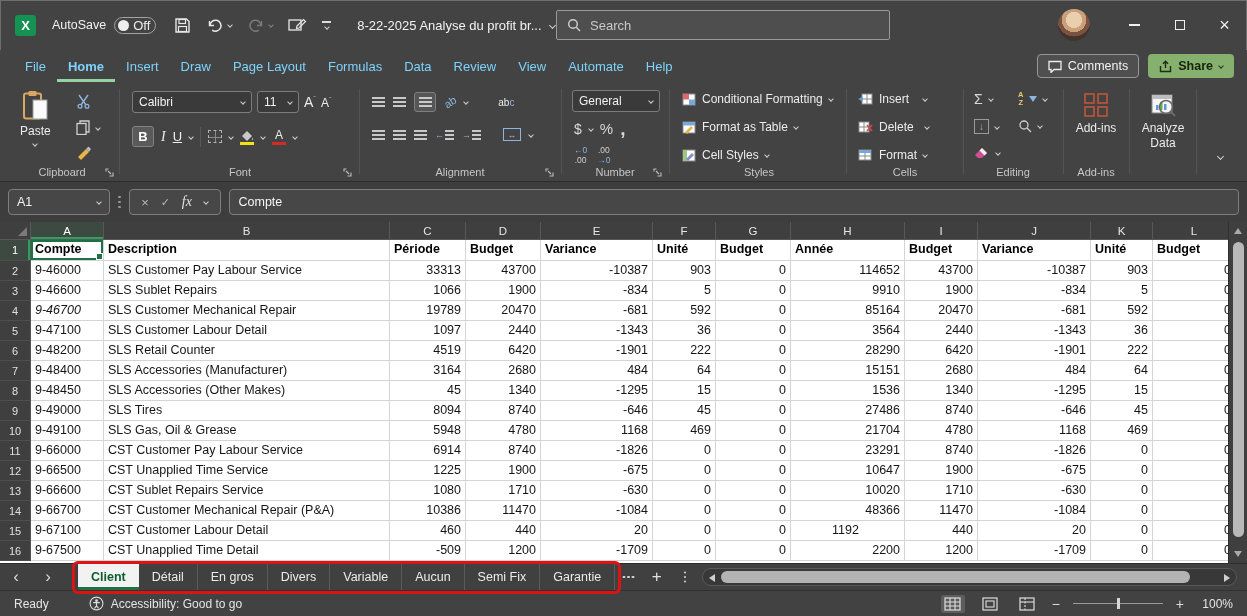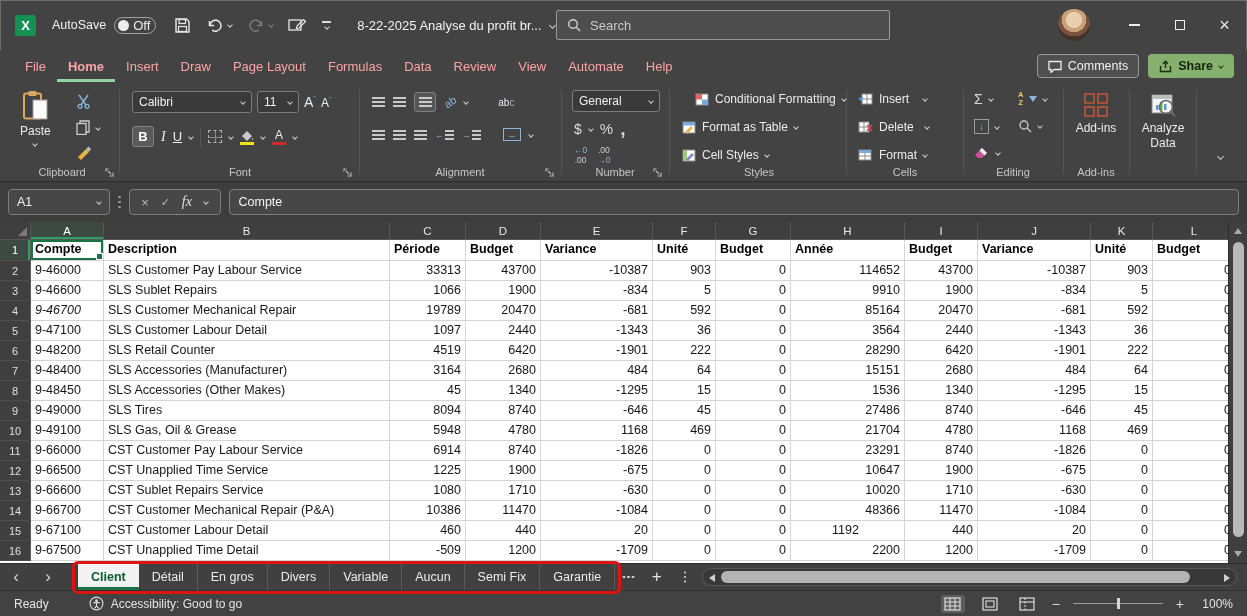--- a/index.html
+++ b/index.html
@@ -23,21 +23,21 @@
 .searchbox input::placeholder{color:#c9c9c9}
 .tb-right{position:absolute;right:0;top:0;height:50px;display:flex;align-items:center}
 .avatar{width:32px;height:32px;border-radius:50%;margin-right:22px;background:radial-gradient(circle at 50% 34%,#e9cfae 0 30%,#caa07a 31% 46%,#7a5240 47% 62%,#42332c 63% 100%)}
 .winbtn{width:45px;height:50px;display:flex;align-items:center;justify-content:center;color:#efefef}
 .minbar{width:11px;height:1.4px;background:#efefef}
 .maxbox{width:10px;height:10px;border:1.4px solid #efefef}
 .winbtn.close{font-size:18px;line-height:1}
 
 .menubar{position:absolute;top:50px;left:0;width:100%;height:32px;display:flex;align-items:stretch;background:#434343}
 .menus{display:flex;margin-left:14px}
-.mitem{display:flex;align-items:center;padding:0 11px;font-size:13px;color:#fca5a5}
+.mitem{display:flex;align-items:center;padding:0 11px;font-size:13px;color:#7dd3fc}
 .mitem.active{font-weight:bold;box-shadow:inset 0 -3px 0 #94d3a2}
 .mb-right{margin-left:auto;margin-right:13px;display:flex;align-items:center;gap:9px}
 .btn-comments{height:24px;display:flex;align-items:center;gap:6px;padding:0 10px;background:#4f4f4f;border:1px solid #969696;border-radius:4px;font-size:12.5px;color:#f2f2f2}
 .btn-share{height:24px;display:flex;align-items:center;gap:6px;padding:0 11px;background:#85b06e;border-radius:4px;font-size:12.5px;color:#16230f;font-weight:bold}
 
 .ribbon{position:absolute;top:82px;left:0;width:100%;height:100px;background:#434343;border-bottom:1px solid #2d2d2d}
 .gsep{position:absolute;top:7px;bottom:7px;width:1px;background:#545454}
 .grp{position:absolute;top:0;height:100px}
 .glabel{position:absolute;bottom:4px;left:0;width:100%;text-align:center;font-size:11px;color:#c6c6c6;white-space:nowrap}
 .lnch{position:absolute;bottom:5px;right:4px}
@@ -357,21 +357,21 @@
     </div>
     <div class="glabel">Number</div>
     <span class="lnch">
       <svg width="9" height="9" viewBox="0 0 9 9">
           <path d="M1 3.5 V1 h2.5 M3 3 L6 6 M8 4.5 V8 H4.5" fill="none" stroke="#bdbdbd" stroke-width="1.1"></path>
         </svg>
     </span>
   </div>
 
   <div class="grp" style="left:674px;width:170px">
-    <div class="mrow" style="position:absolute;left:21px;top:10px">
+    <div class="mrow" style="position:absolute;left:8px;top:10px">
       <svg width="14" height="13" viewBox="0 0 14 13">
           <rect x="1" y="1" width="12" height="11" fill="#fff" stroke="#8a8a8a"></rect>
           <rect x="1" y="1" width="6" height="5.5" fill="#d96a6a"></rect>
           <rect x="7" y="6.5" width="6" height="5.5" fill="#7aa7d9"></rect>
         </svg>
       <span>Conditional Formatting</span>
       <i class="chv sm"></i>
     </div>
     <div class="mrow" style="position:absolute;left:8px;top:38px">
       <svg width="14" height="13" viewBox="0 0 14 13">

